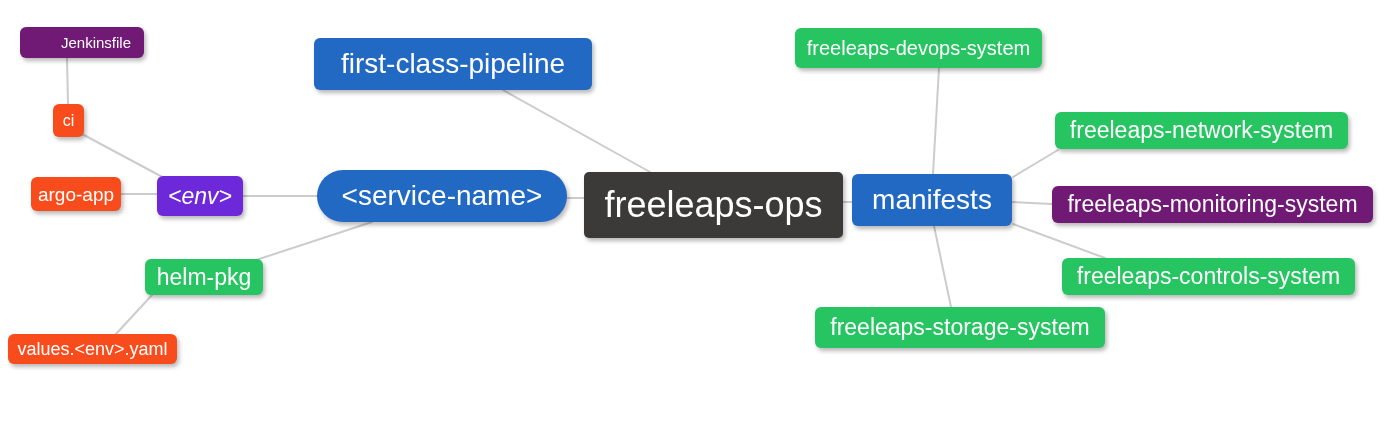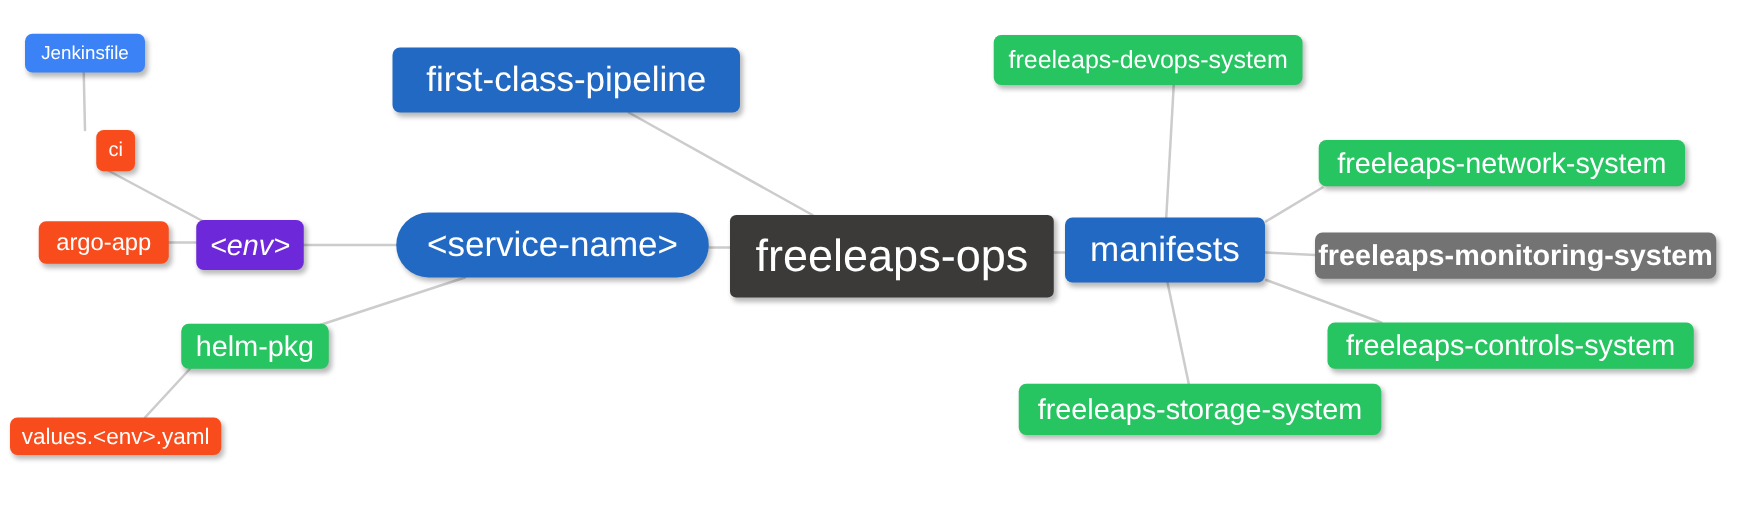--- a/index.html
+++ b/index.html
@@ -26,21 +26,21 @@
     border-radius:6px;
     box-shadow:2px 3px 4px rgba(0,0,0,.28);
     white-space:nowrap;
     line-height:1;
     cursor:pointer;
     user-select:none;
   }
   
   .n-jenkinsfile{left:20px;top:27px;width:96px;height:31px;font-size:15px}
   .n-ci{left:53px;top:104px;width:31px;height:33px;font-size:16px}
-  .n-argo-app{left:31px;top:177px;width:104px;height:34px;font-size:19px}
+  .n-argo-app{left:31px;top:177px;width:90px;height:34px;font-size:19px}
   .n-env{left:157px;top:176px;width:86px;height:40px;font-size:23px}
   .n-helm-pkg{left:145px;top:259px;width:118px;height:36px;font-size:23px}
   .n-values-env-yaml{left:8px;top:334px;width:169px;height:30px;font-size:18px}
   .n-first-class-pipeline{left:314px;top:38px;width:278px;height:52px;font-size:28px}
   .n-service-name{left:317px;top:170px;width:250px;height:52px;font-size:28px}
   .n-freeleaps-ops{left:584px;top:172px;width:259px;height:66px;font-size:36px;border-radius:5px}
   .n-manifests{left:852px;top:174px;width:160px;height:52px;font-size:28px}
   .n-freeleaps-devops-system{left:795px;top:28px;width:247px;height:40px;font-size:20px}
   .n-freeleaps-network-system{left:1055px;top:112px;width:293px;height:37px;font-size:23px}
   .n-freeleaps-monitoring-system{left:1052px;top:186px;width:321px;height:37px;font-size:23px}
@@ -62,23 +62,23 @@
       <line x1="650" y1="172" x2="503" y2="90"></line>
       <line x1="584" y1="198" x2="567" y2="198"></line>
       <line x1="843" y1="202" x2="852" y2="202"></line>
       <line x1="933" y1="174" x2="939" y2="68"></line>
       <line x1="1013" y1="177" x2="1058" y2="150"></line>
       <line x1="1012" y1="202" x2="1052" y2="204"></line>
       <line x1="1013" y1="224" x2="1105" y2="258"></line>
       <line x1="934" y1="226" x2="951" y2="307"></line>
     </svg>
 
-  <div class="node n-jenkinsfile" style="background: #3b82f6;">Jenkinsfile</div>
+  <div class="node n-jenkinsfile" style="background: #701a75; padding-left: 28px;">Jenkinsfile</div>
 
-  <div class="node n-ci" style="background: rgb(249, 76, 28); margin-left: 24px;">ci</div>
+  <div class="node n-ci" style="background: rgb(249, 76, 28);">ci</div>
 
   <div class="node n-argo-app" style="background: rgb(249, 76, 28);">argo-app</div>
 
   <div class="node n-env" style="background: #6d28d9; font-style: italic;">&lt;env&gt;</div>
 
   <div class="node n-helm-pkg" style="background: rgb(39, 196, 98);">helm-pkg</div>
 
   <div class="node n-values-env-yaml" style="background: rgb(249, 76, 28);">values.&lt;env&gt;.yaml</div>
 
   <div class="node n-first-class-pipeline" style="background: rgb(34, 105, 195); text-align: right;">first-class-pipeline</div>
@@ -86,19 +86,19 @@
   <div class="node n-service-name" style="background: rgb(34, 105, 195); border-radius: 26px;">&lt;service-name&gt;</div>
 
   <div class="node n-freeleaps-ops" style="background: rgb(59, 58, 57);">freeleaps-ops</div>
 
   <div class="node n-manifests" style="background: rgb(34, 105, 195);">manifests</div>
 
   <div class="node n-freeleaps-devops-system" style="background: rgb(39, 196, 98);">freeleaps-devops-system</div>
 
   <div class="node n-freeleaps-network-system" style="background: rgb(39, 196, 98);">freeleaps-network-system</div>
 
-  <div class="node n-freeleaps-monitoring-system" style="background: #737373; font-weight: bold;">freeleaps-monitoring-system</div>
+  <div class="node n-freeleaps-monitoring-system" style="background: #701a75;">freeleaps-monitoring-system</div>
 
   <div class="node n-freeleaps-controls-system" style="background: rgb(39, 196, 98);">freeleaps-controls-system</div>
 
   <div class="node n-freeleaps-storage-system" style="background: rgb(39, 196, 98);">freeleaps-storage-system</div>
 
 </div>
 
 </body></html>

